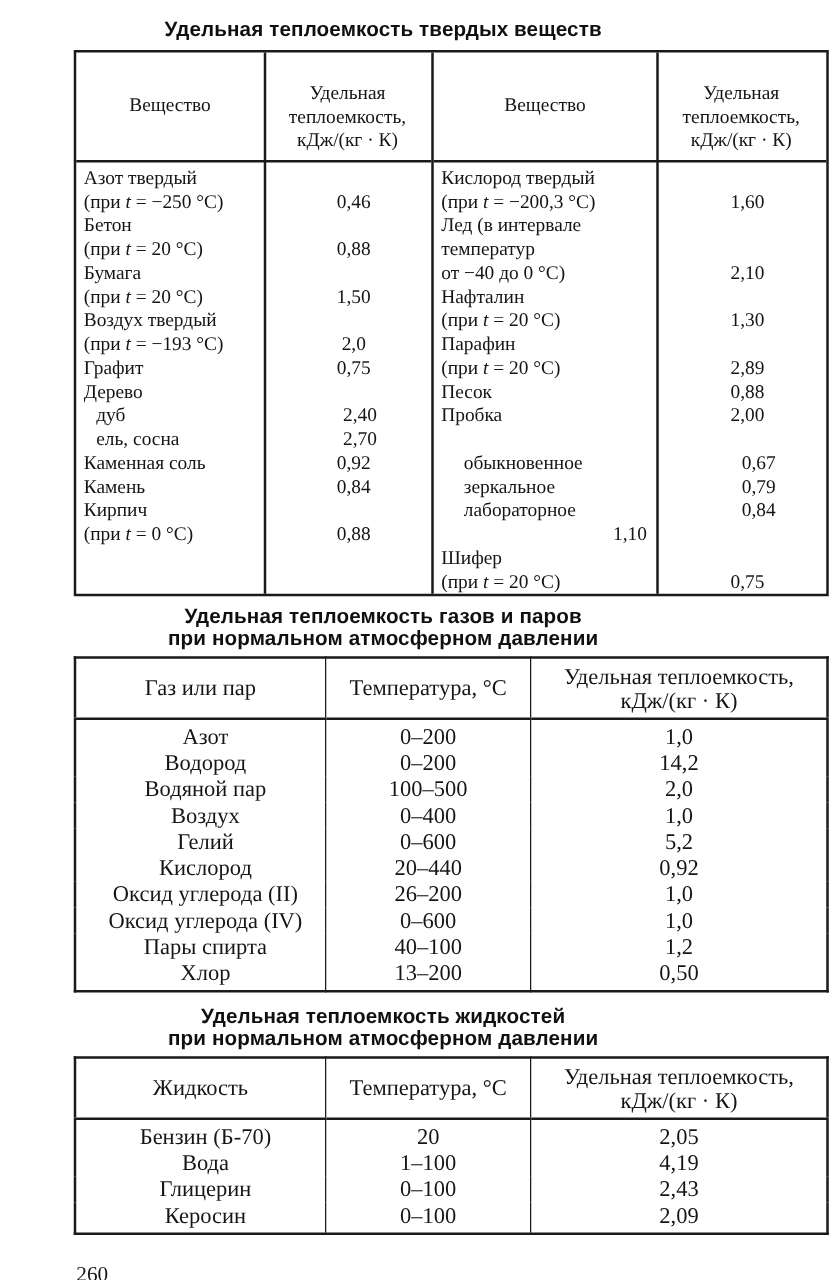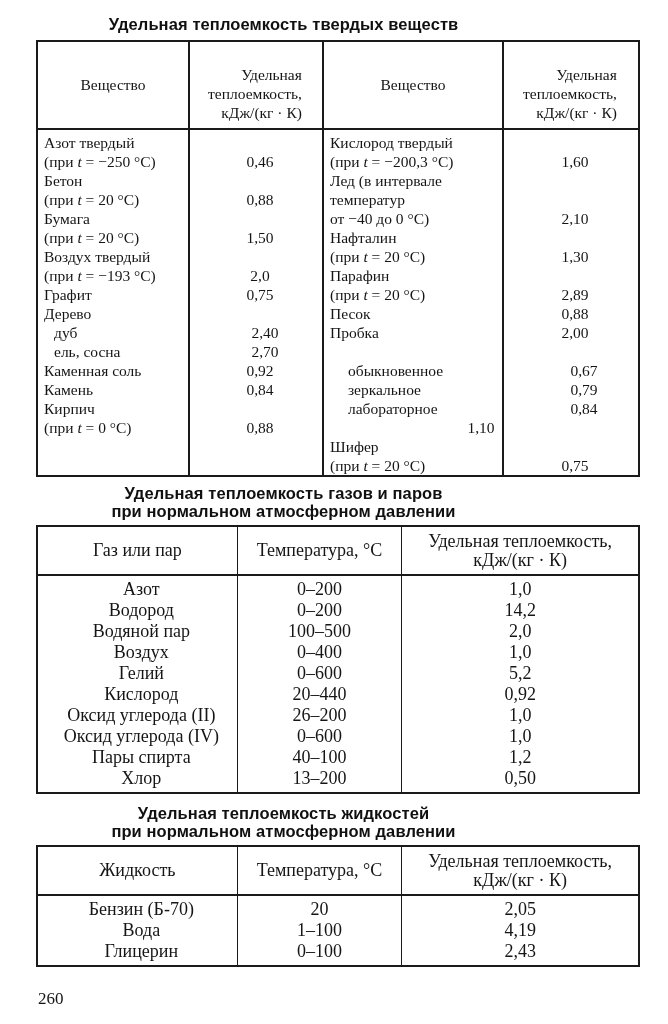--- a/index.html
+++ b/index.html
@@ -1,21 +1,21 @@
 <!DOCTYPE html>
 <html><head>
 <meta charset="utf-8">
 <style>
   html,body{margin:0;padding:0;}
   body{
     width:668px;height:1024px;background:#ffffff;overflow:hidden;
     font-family:"Liberation Serif", serif;color:#151515;
     -webkit-font-smoothing:antialiased;
   }
-  .page{position:relative;width:567px;height:1024px;}
+  .page{position:relative;width:567px;height:1024px;padding-left:23px;}
 
   .tbl-title{
     font-family:"Liberation Sans", sans-serif;
     font-weight:700;font-size:16.5px;line-height:18px;
     text-align:center;margin:0;white-space:pre-line;color:#101010;
     letter-spacing:.1px;
   }
   .title-1{padding-top:15px;}
   .title-2{margin-top:7px;}
   .title-3{margin-top:10px;}
@@ -30,21 +30,21 @@
   .t1-half.left{width:284px;border-right:2px solid #1a1a1a;}
   .t1-half.right{flex:1;}
   .t1 .vline{position:absolute;top:0;bottom:0;width:1.5px;background:#1a1a1a;}
   .t1-half.left  .vline{left:150px;}
   .t1-half.right .vline{left:178px;}
   .t1-hdr{height:86px;border-bottom:2px solid #1a1a1a;display:flex;flex:0 0 auto;}
   .t1-hdr .hn{display:flex;align-items:center;justify-content:center;text-align:center;}
   .t1-half.left  .t1-hdr .hn{width:150px;}
   .t1-half.right .t1-hdr .hn{width:178px;}
   .t1-hdr .hv{flex:1;display:flex;align-items:center;justify-content:center;
-              text-align:right;white-space:pre-line;line-height:19px;margin-top:16px;}
+              text-align:center;white-space:pre-line;line-height:19px;margin-top:16px;}
   .t1-lines{padding-top:3px;}
   .t1-line{display:flex;height:19px;line-height:19px;gap:10px;}
   .t1-line .n{padding-left:6px;white-space:nowrap;}
   .t1-half.left  .t1-line .n{width:144px;}
   .t1-half.right .t1-line .n{width:172px;}
   .t1-line .n.ind1{padding-left:16px;}
   .t1-line .n.ind2{padding-left:24px;}
   .t1-line .v{flex:1;text-align:center;}
   .t1-line i{font-style:italic;font-family:"Liberation Serif",serif;}
 
@@ -336,17 +336,22 @@
         <tr>
           <td class="c-name">Вода</td>
           <td class="c-temp">1–100</td>
           <td class="c-cap">4,19</td>
         </tr>
         <tr>
           <td class="c-name">Глицерин</td>
           <td class="c-temp">0–100</td>
           <td class="c-cap">2,43</td>
         </tr>
+        <tr>
+          <td class="c-name">Керосин</td>
+          <td class="c-temp">0–100</td>
+          <td class="c-cap">2,09</td>
+        </tr>
       </tbody>
   </table>
 
   <div class="page-number">260</div>
 </div>
 
 </body></html>

